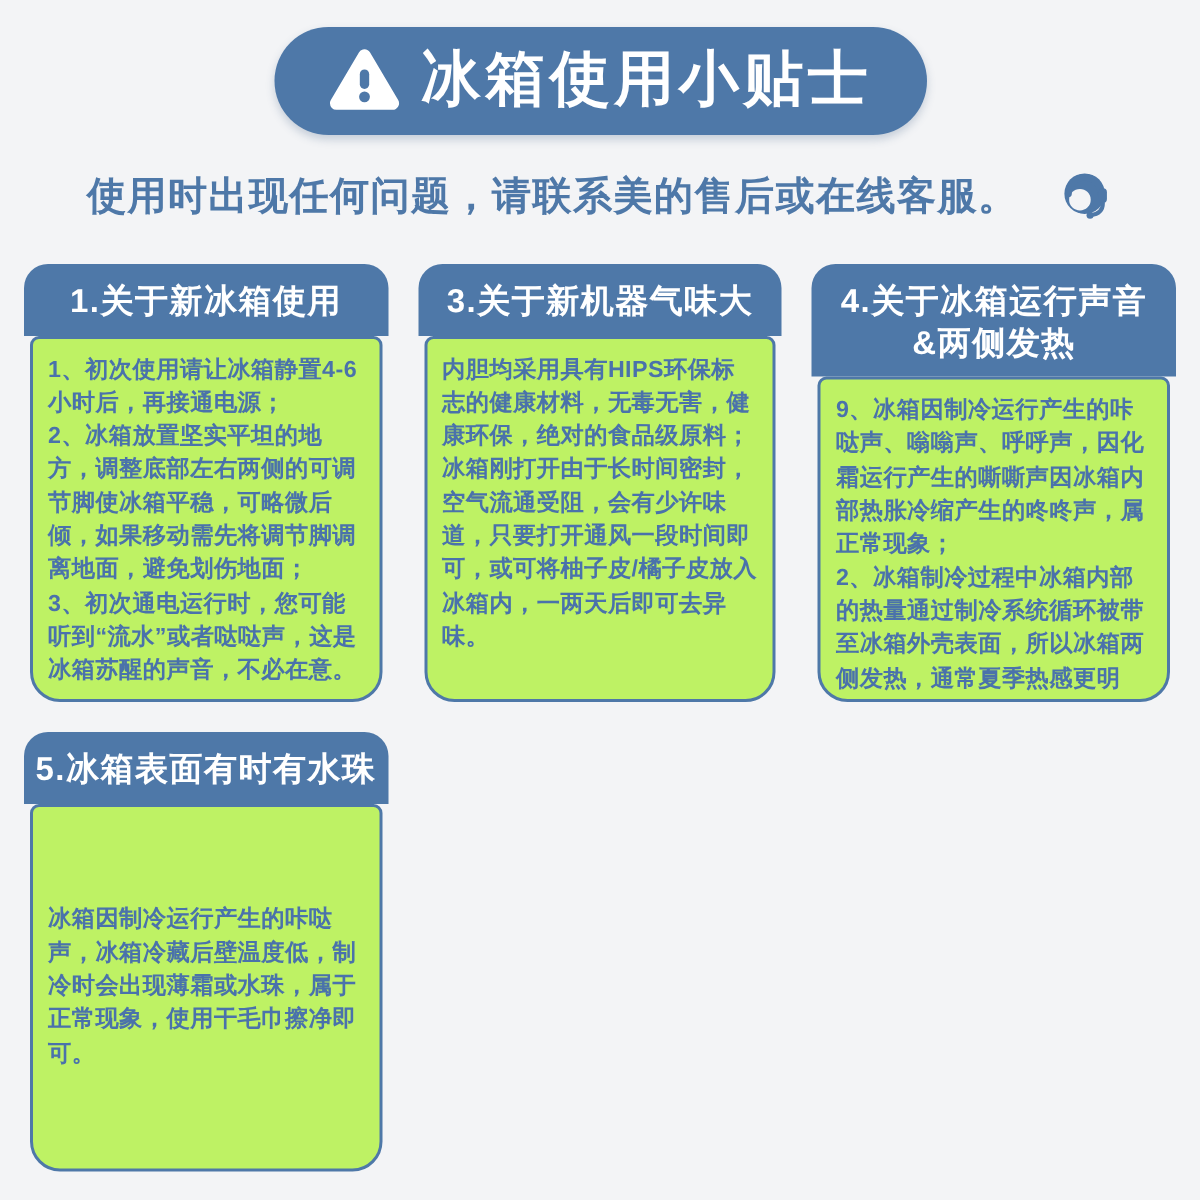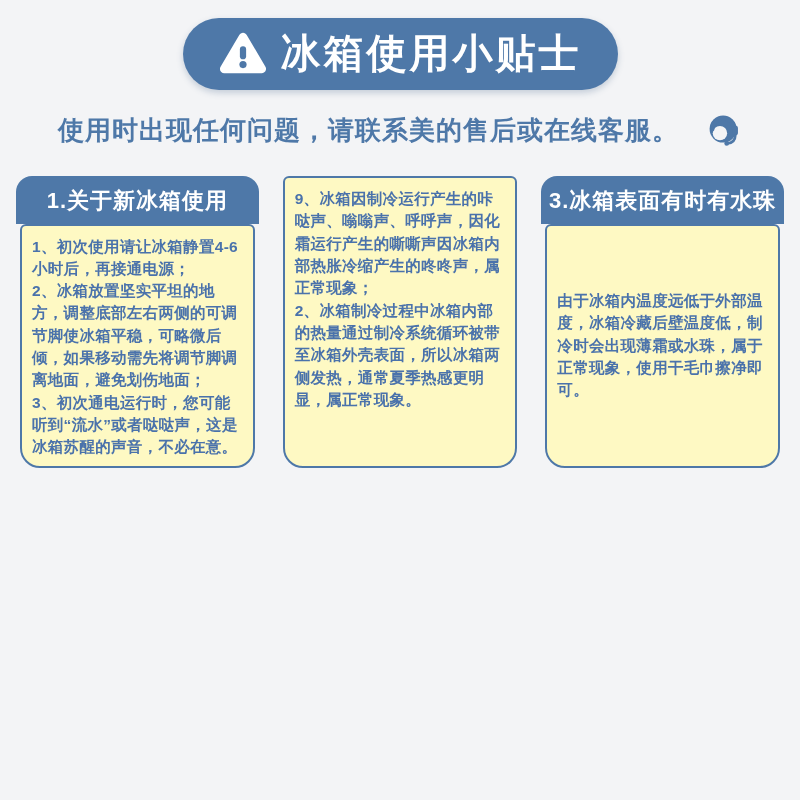--- a/index.html
+++ b/index.html
@@ -45,21 +45,21 @@
   .card { display: flex; flex-direction: column; }
   .card-header {
     background: #4e78a8; color: #ffffff;
     border-radius: 16px 16px 0 0;
     text-align: center; font-size: 22px; letter-spacing: 1px;
     padding: 11px 2px 9px 2px; line-height: 1.25;
     white-space: pre-line;
   }
   .card-body {
     flex: 1; margin: 0 4px;
-    background: #fef9c3;
+    background: #bef264;
     border: 2.5px solid #4e78a8;
     border-radius: 6px 6px 20px 20px;
     color: #4a72ab;
     font-size: 15.5px; line-height: 1.44; letter-spacing: 0.3px;
     padding: 10px 10px; white-space: pre-line; overflow: hidden;
   }
   .card-body.center-v { display: flex; align-items: center; }
 </style>
 </head>
 <body>
@@ -96,26 +96,32 @@
   <div class="grid">
 
     <div class="card">
       <div class="card-header">1.关于新冰箱使用</div>
       <div class="card-body">1、初次使用请让冰箱静置4-6小时后，再接通电源；
 2、冰箱放置坚实平坦的地方，调整底部左右两侧的可调节脚使冰箱平稳，可略微后倾，如果移动需先将调节脚调离地面，避免划伤地面；
 3、初次通电运行时，您可能听到“流水”或者哒哒声，这是冰箱苏醒的声音，不必在意。</div>
     </div>
 
 
+    <div class="card">
+      <div class="card-header">3.关于新机器气味大</div>
+      <div class="card-body">内胆均采用具有HIPS环保标志的健康材料，无毒无害，健康环保，绝对的食品级原料；冰箱刚打开由于长时间密封，空气流通受阻，会有少许味道，只要打开通风一段时间即可，或可将柚子皮/橘子皮放入冰箱内，一两天后即可去异味。</div>
+    </div>
 
     <div class="card">
+      <div class="card-header">4.关于冰箱运行声音
+&amp;两侧发热</div>
       <div class="card-body">9、冰箱因制冷运行产生的咔哒声、嗡嗡声、呼呼声，因化霜运行产生的嘶嘶声因冰箱内部热胀冷缩产生的咚咚声，属正常现象；
 2、冰箱制冷过程中冰箱内部的热量通过制冷系统循环被带至冰箱外壳表面，所以冰箱两侧发热，通常夏季热感更明显，属正常现象。</div>
     </div>
 
     <div class="card">
-      <div class="card-header">3.冰箱表面有时有水珠</div>
-      <div class="card-body center-v">由于冰箱内温度远低于外部温度，冰箱冷藏后壁温度低，制冷时会出现薄霜或水珠，属于正常现象，使用干毛巾擦净即可。</div>
+      <div class="card-header">5.冰箱表面有时有水珠</div>
+      <div class="card-body center-v">冰箱因制冷运行产生的咔哒声，冰箱冷藏后壁温度低，制冷时会出现薄霜或水珠，属于正常现象，使用干毛巾擦净即可。</div>
     </div>
 
 
   </div>
 </div>
 
 </body></html>

